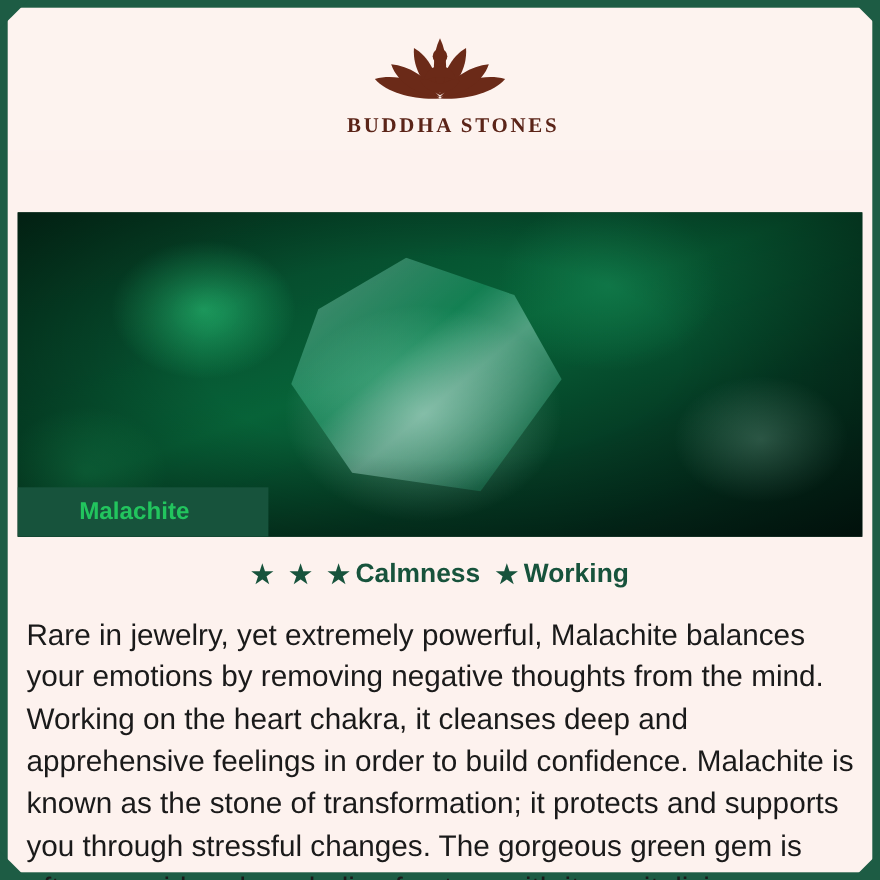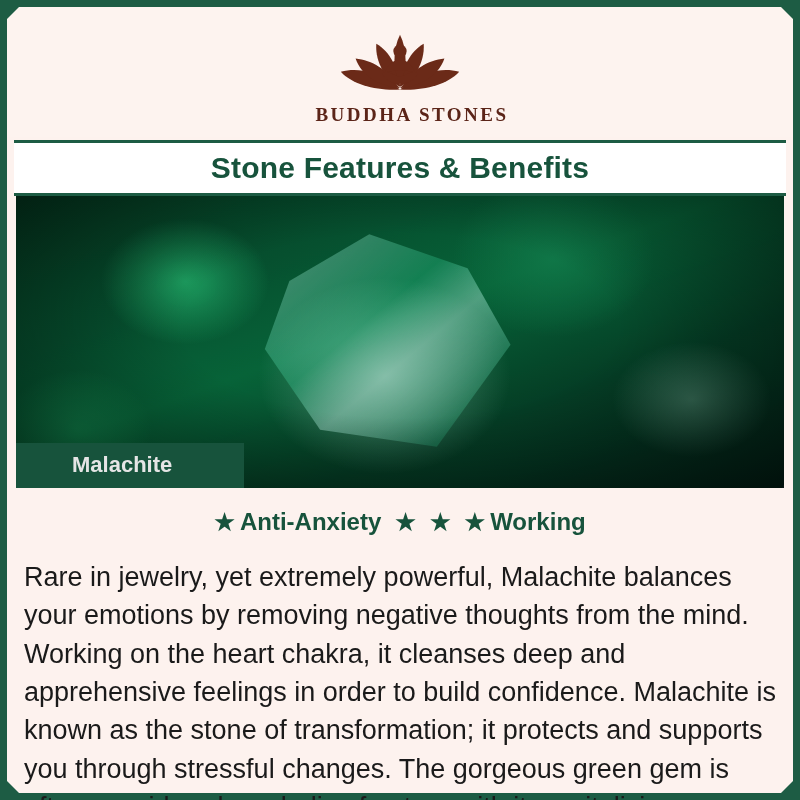--- a/index.html
+++ b/index.html
@@ -166,21 +166,21 @@
     inset: 0;
     background: radial-gradient(ellipse at 50% 45%, rgba(0,0,0,0) 40%, rgba(0,0,0,0.55) 100%);
   }
 
   .stone-label {
     position: absolute;
     left: 0;
     bottom: 0;
     min-width: 228px;
     background: #17533c;
-    color: #e5e5e5;
+    color: #22c55e;
     font-size: 22px;
     font-weight: 600;
     padding: 9px 26px 10px 56px;
     box-sizing: border-box;
     z-index: 5;
   }
 
   
   .benefits {
     position: absolute;
@@ -251,42 +251,39 @@
         <path d="M100 88 C90 70 90 42 100 22 C110 42 110 70 100 88 Z"></path>
 
         <circle cx="100" cy="44" r="9"></circle>
         <path d="M100 56 C89 56 82 64 80 74 C84 72 90 70 100 70 C110 70 116 72 120 74 C118 64 111 56 100 56 Z"></path>
         <path d="M76 74 C84 68 92 78 100 78 C108 78 116 68 124 74 C120 84 110 88 100 88 C90 88 80 84 76 74 Z"></path>
       </g>
     </svg>
     <div class="brand-name">BUDDHA STONES</div>
   </div>
 
-  <div class="title-bar">
-    <span class="title-bar-text">Stone Features &amp; Benefits</span>
-  </div>
 
   <div class="hero">
     <div class="hero-photo"></div>
     <div class="hero-crystal"></div>
     <div class="hero-shards"></div>
     <div class="hero-vignette"></div>
     <div class="stone-label">Malachite</div>
   </div>
 
   <div class="benefits">
     <div class="benefit">
       <span class="star">★</span>
-      <span>Anti-Anxiety</span>
-    </div>
-    <div class="benefit">
-      <span class="star">★</span>
-    </div>
-    <div class="benefit">
-      <span class="star">★</span>
+    </div>
+    <div class="benefit">
+      <span class="star">★</span>
+    </div>
+    <div class="benefit">
+      <span class="star">★</span>
+      <span>Calmness</span>
     </div>
     <div class="benefit">
       <span class="star">★</span>
       <span>Working</span>
     </div>
   </div>
 
   <div class="body-text">Rare in jewelry, yet extremely powerful, Malachite balances your emotions by removing negative thoughts from the mind. Working on the heart chakra, it cleanses deep and apprehensive feelings in order to build confidence. Malachite is known as the stone of transformation; it protects and supports you through stressful changes. The gorgeous green gem is often considered symbolic of nature with its revitalizing freshness and positive growth, just like the blossoms of spring.</div>
 
 </div>

